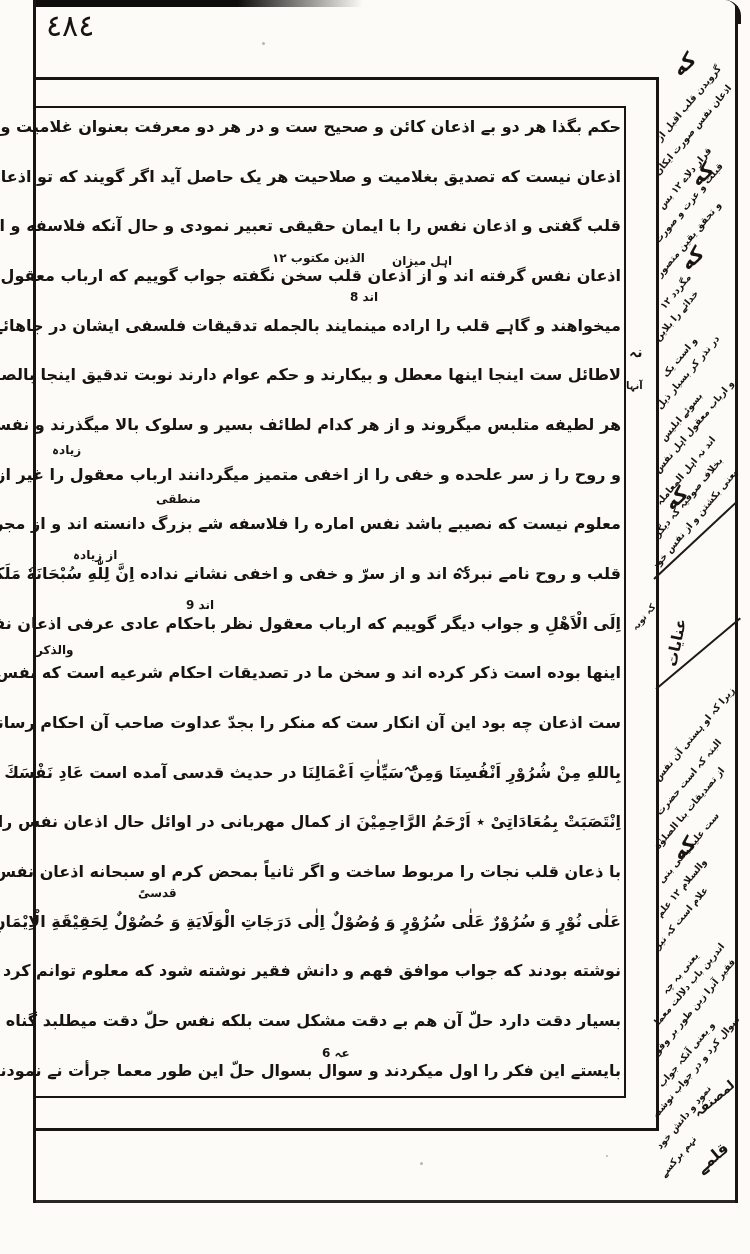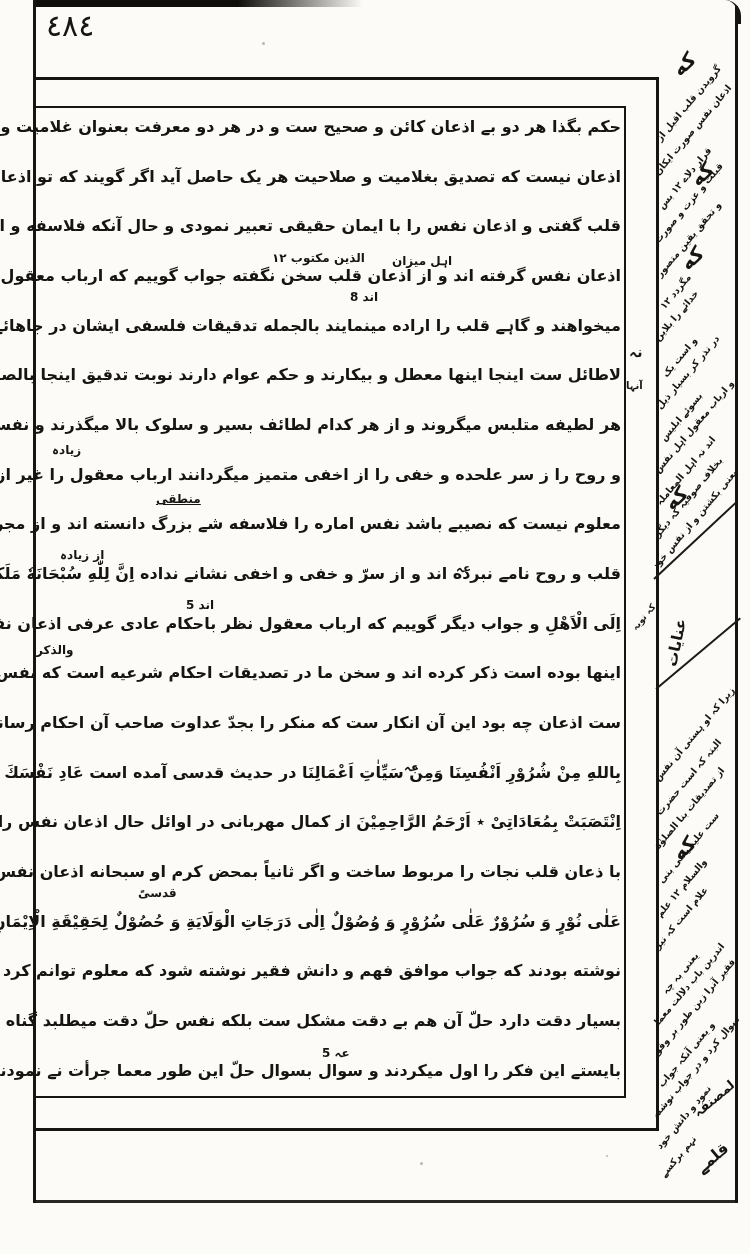--- a/index.html
+++ b/index.html
@@ -69,28 +69,28 @@
     <div class="tline">عَلٰی نُوْرٍ وَ سُرُوْرٌ عَلٰی سُرُوْرٍ وَ وُصُوْلٌ اِلٰی دَرَجَاتِ الْوَلَایَةِ وَ حُصُوْلٌ لِحَقِیْقَةِ الْاِیْمَانِ</div>
     <div class="tline">نوشته بودند که جواب موافق فهم و دانش فقیر نوشته شود که معلوم توانم کرد چه توان کرد مسئله</div>
     <div class="tline">بسیار دقت دارد حلّ آن هم بے دقت مشکل ست بلکه نفس حلّ دقت میطلبد گناه عبارت چیست</div>
     <div class="tline">بایستے این فکر را اول میکردند و سوال بسوال حلّ این طور معما جرأت نے نمودند فَلَا تَلُوْمُوْنِیْ وَلُوْمُوْا اَنْفُسَکُمْ</div>
   </div>
 
   <span class="inote" style="left:392px;top:246px;margin-top:8px;">اہل میزان</span>
   <span class="inote" style="left:272px;top:251px;">الذین مکتوب ۱۲</span>
   <span class="inote" style="left:350px;top:290px;">اند 8</span>
   <span class="inote" style="left:52px;top:443px;">زیادہ</span>
-  <span class="inote" style="left:156px;top:492px;text-decoration:underline;">منطقی</span>
-  <span class="inote" style="left:60px;top:548px;">از زیادہ</span>
+  <span class="inote" style="left:156px;top:492px;">منطقی</span>
+  <span class="inote" style="left:73px;top:548px;">از زیادہ</span>
   <span class="inote" style="left:456px;top:561px;">عہ</span>
-  <span class="inote" style="left:186px;top:598px;">اند 5</span>
+  <span class="inote" style="left:186px;top:598px;">اند 9</span>
   <span class="inote" style="left:36px;top:611px;margin-top:32px;">والذکر</span>
   <span class="inote" style="left:404px;top:760px;">عہ</span>
   <span class="inote" style="left:138px;top:886px;">قدسیً</span>
-  <span class="inote" style="left:322px;top:1046px;">عہ 5</span>
+  <span class="inote" style="left:322px;top:1046px;">عہ 6</span>
 
   <span class="gnote" style="left:629px;top:344px;font-size:14px;">نہ</span>
   <span class="gnote" style="left:626px;top:380px;">آنہا</span>
   <span class="gnote" style="left:628px;top:612px;font-size:9px;transform:rotate(-50deg);">کہ نوبہ</span>
 
   <span class="mnote" style="left:662px;top:132px;">گرویدن قلب اقبل از</span>
   <span class="mnote" style="left:660px;top:166px;">اذعان نفس صورت ایکان</span>
   <span class="mnote" style="left:664px;top:200px;">قرار دلاے ۱۲ بس</span>
   <span class="mnote" style="left:660px;top:234px;">قبلت و عزت و صورت</span>
   <span class="mnote" style="left:662px;top:268px;">و تحقق یقین متصور</span>

